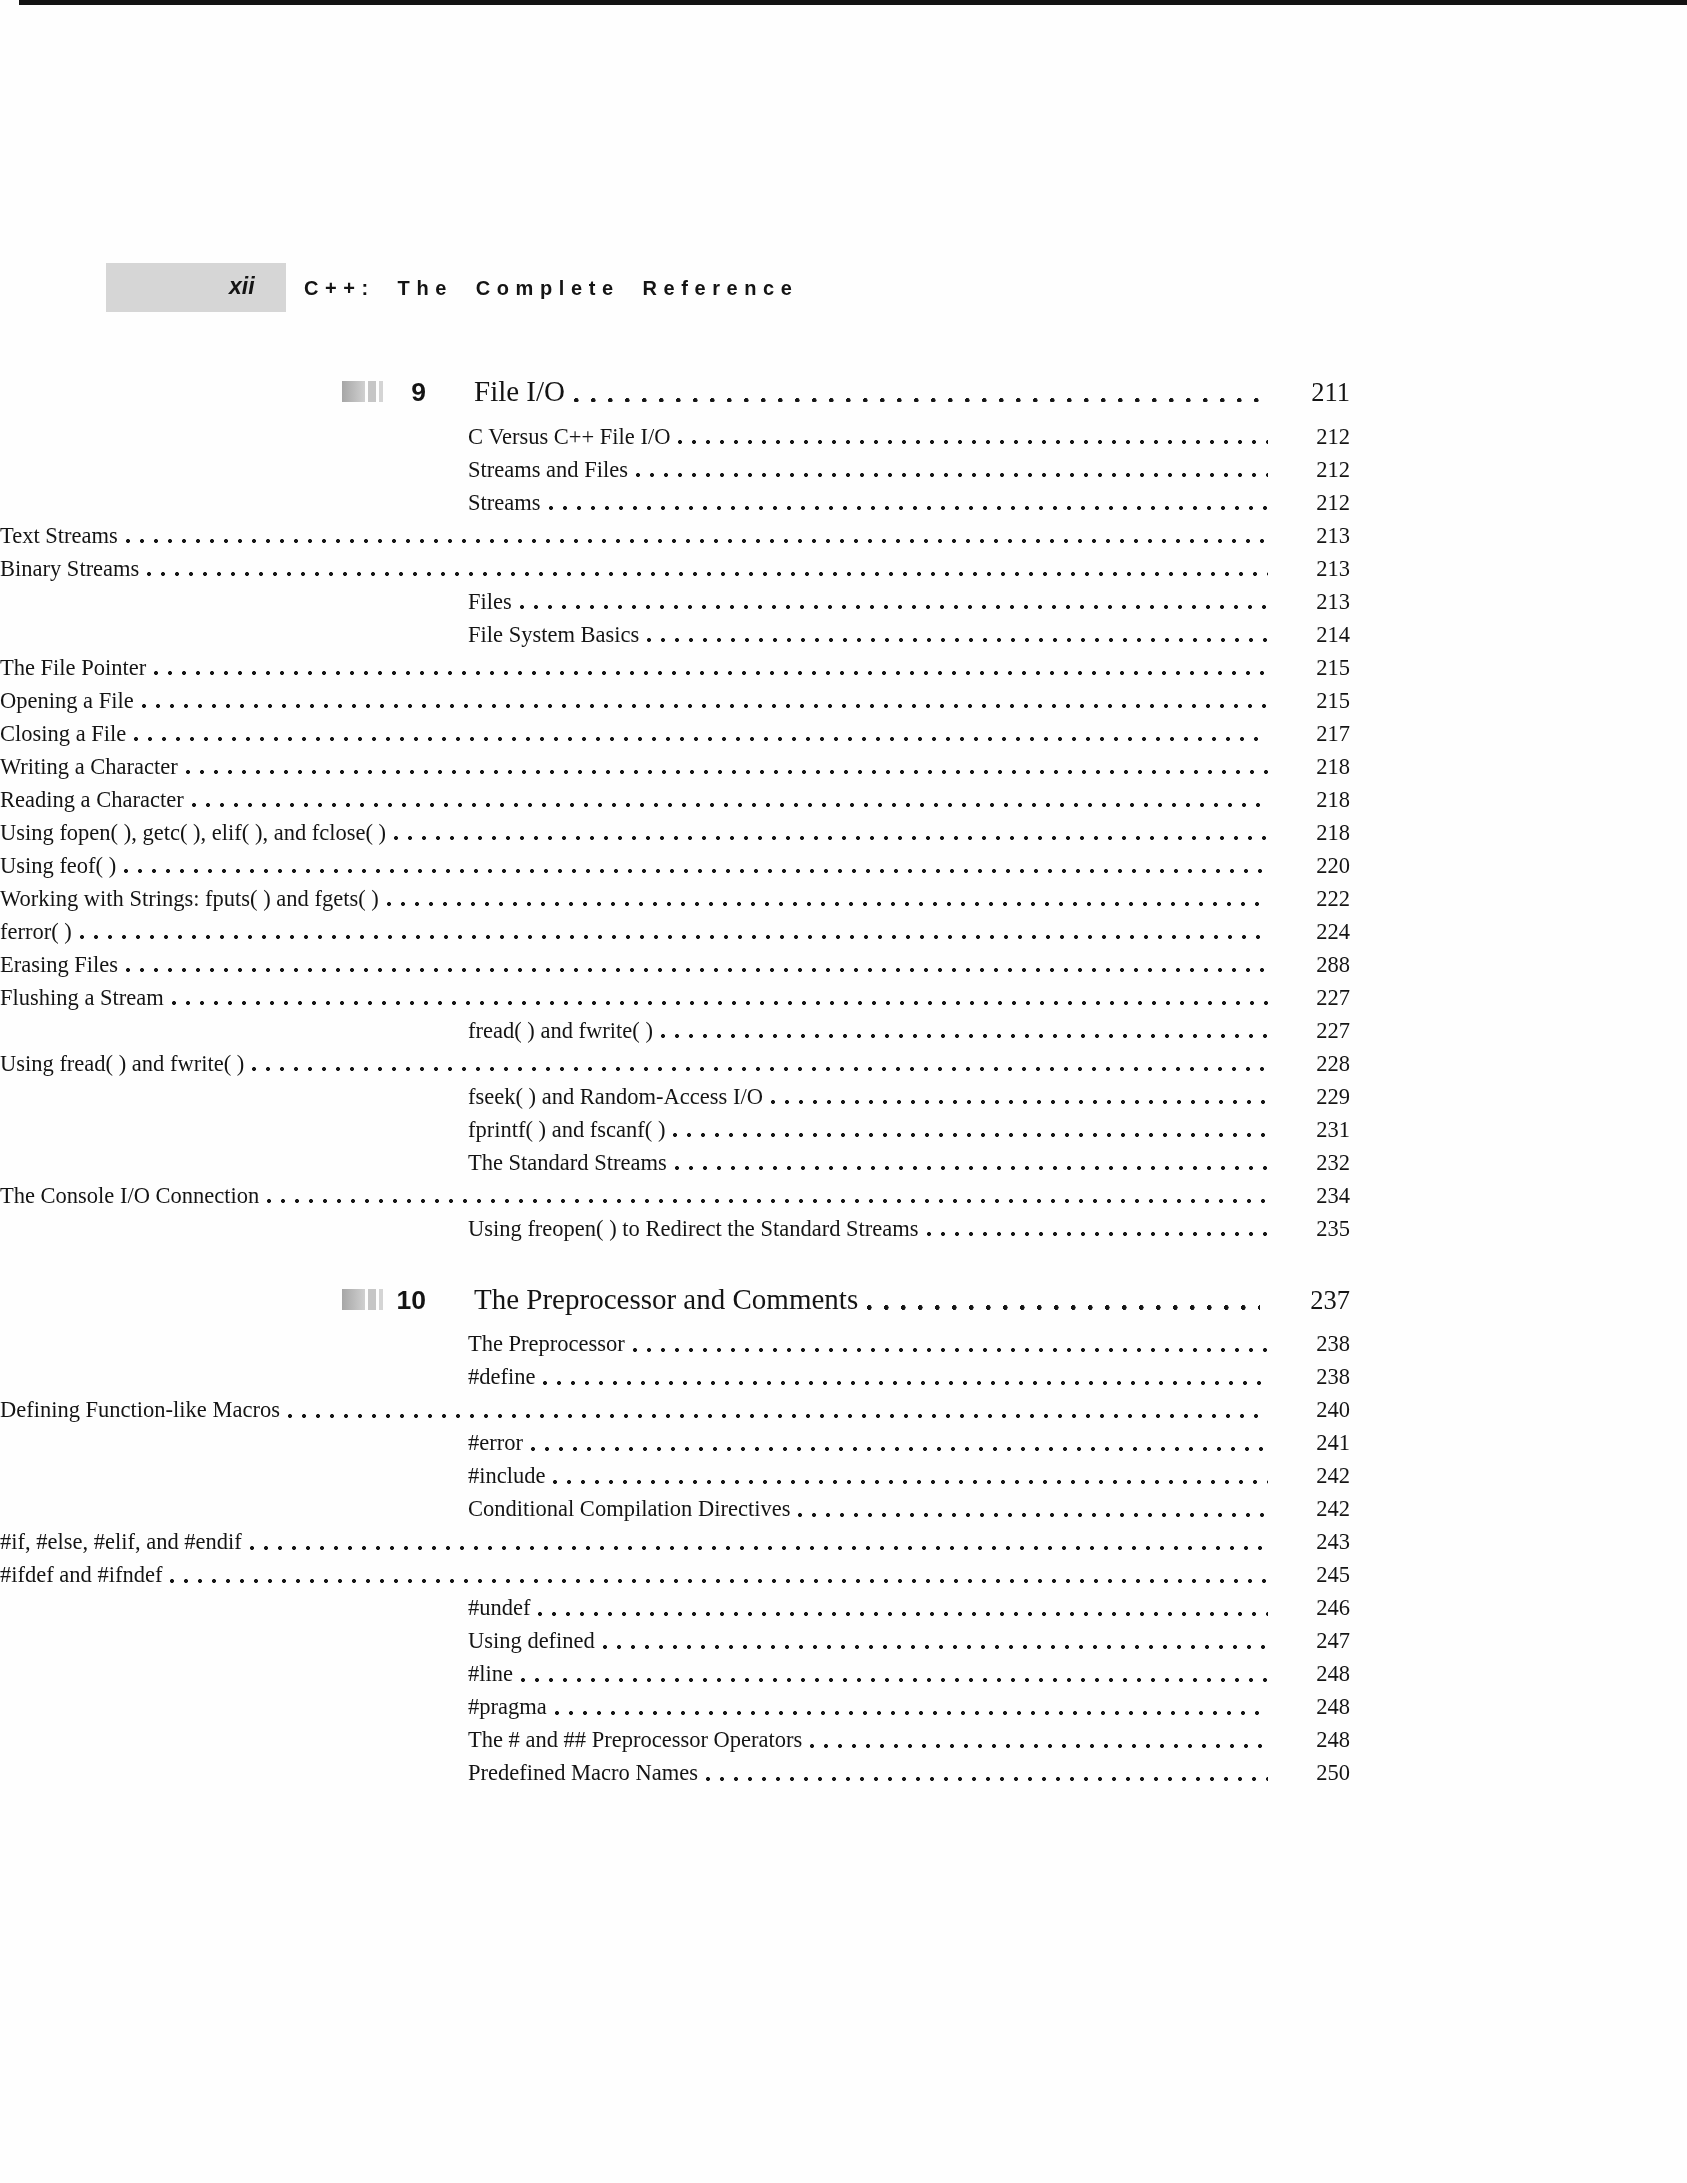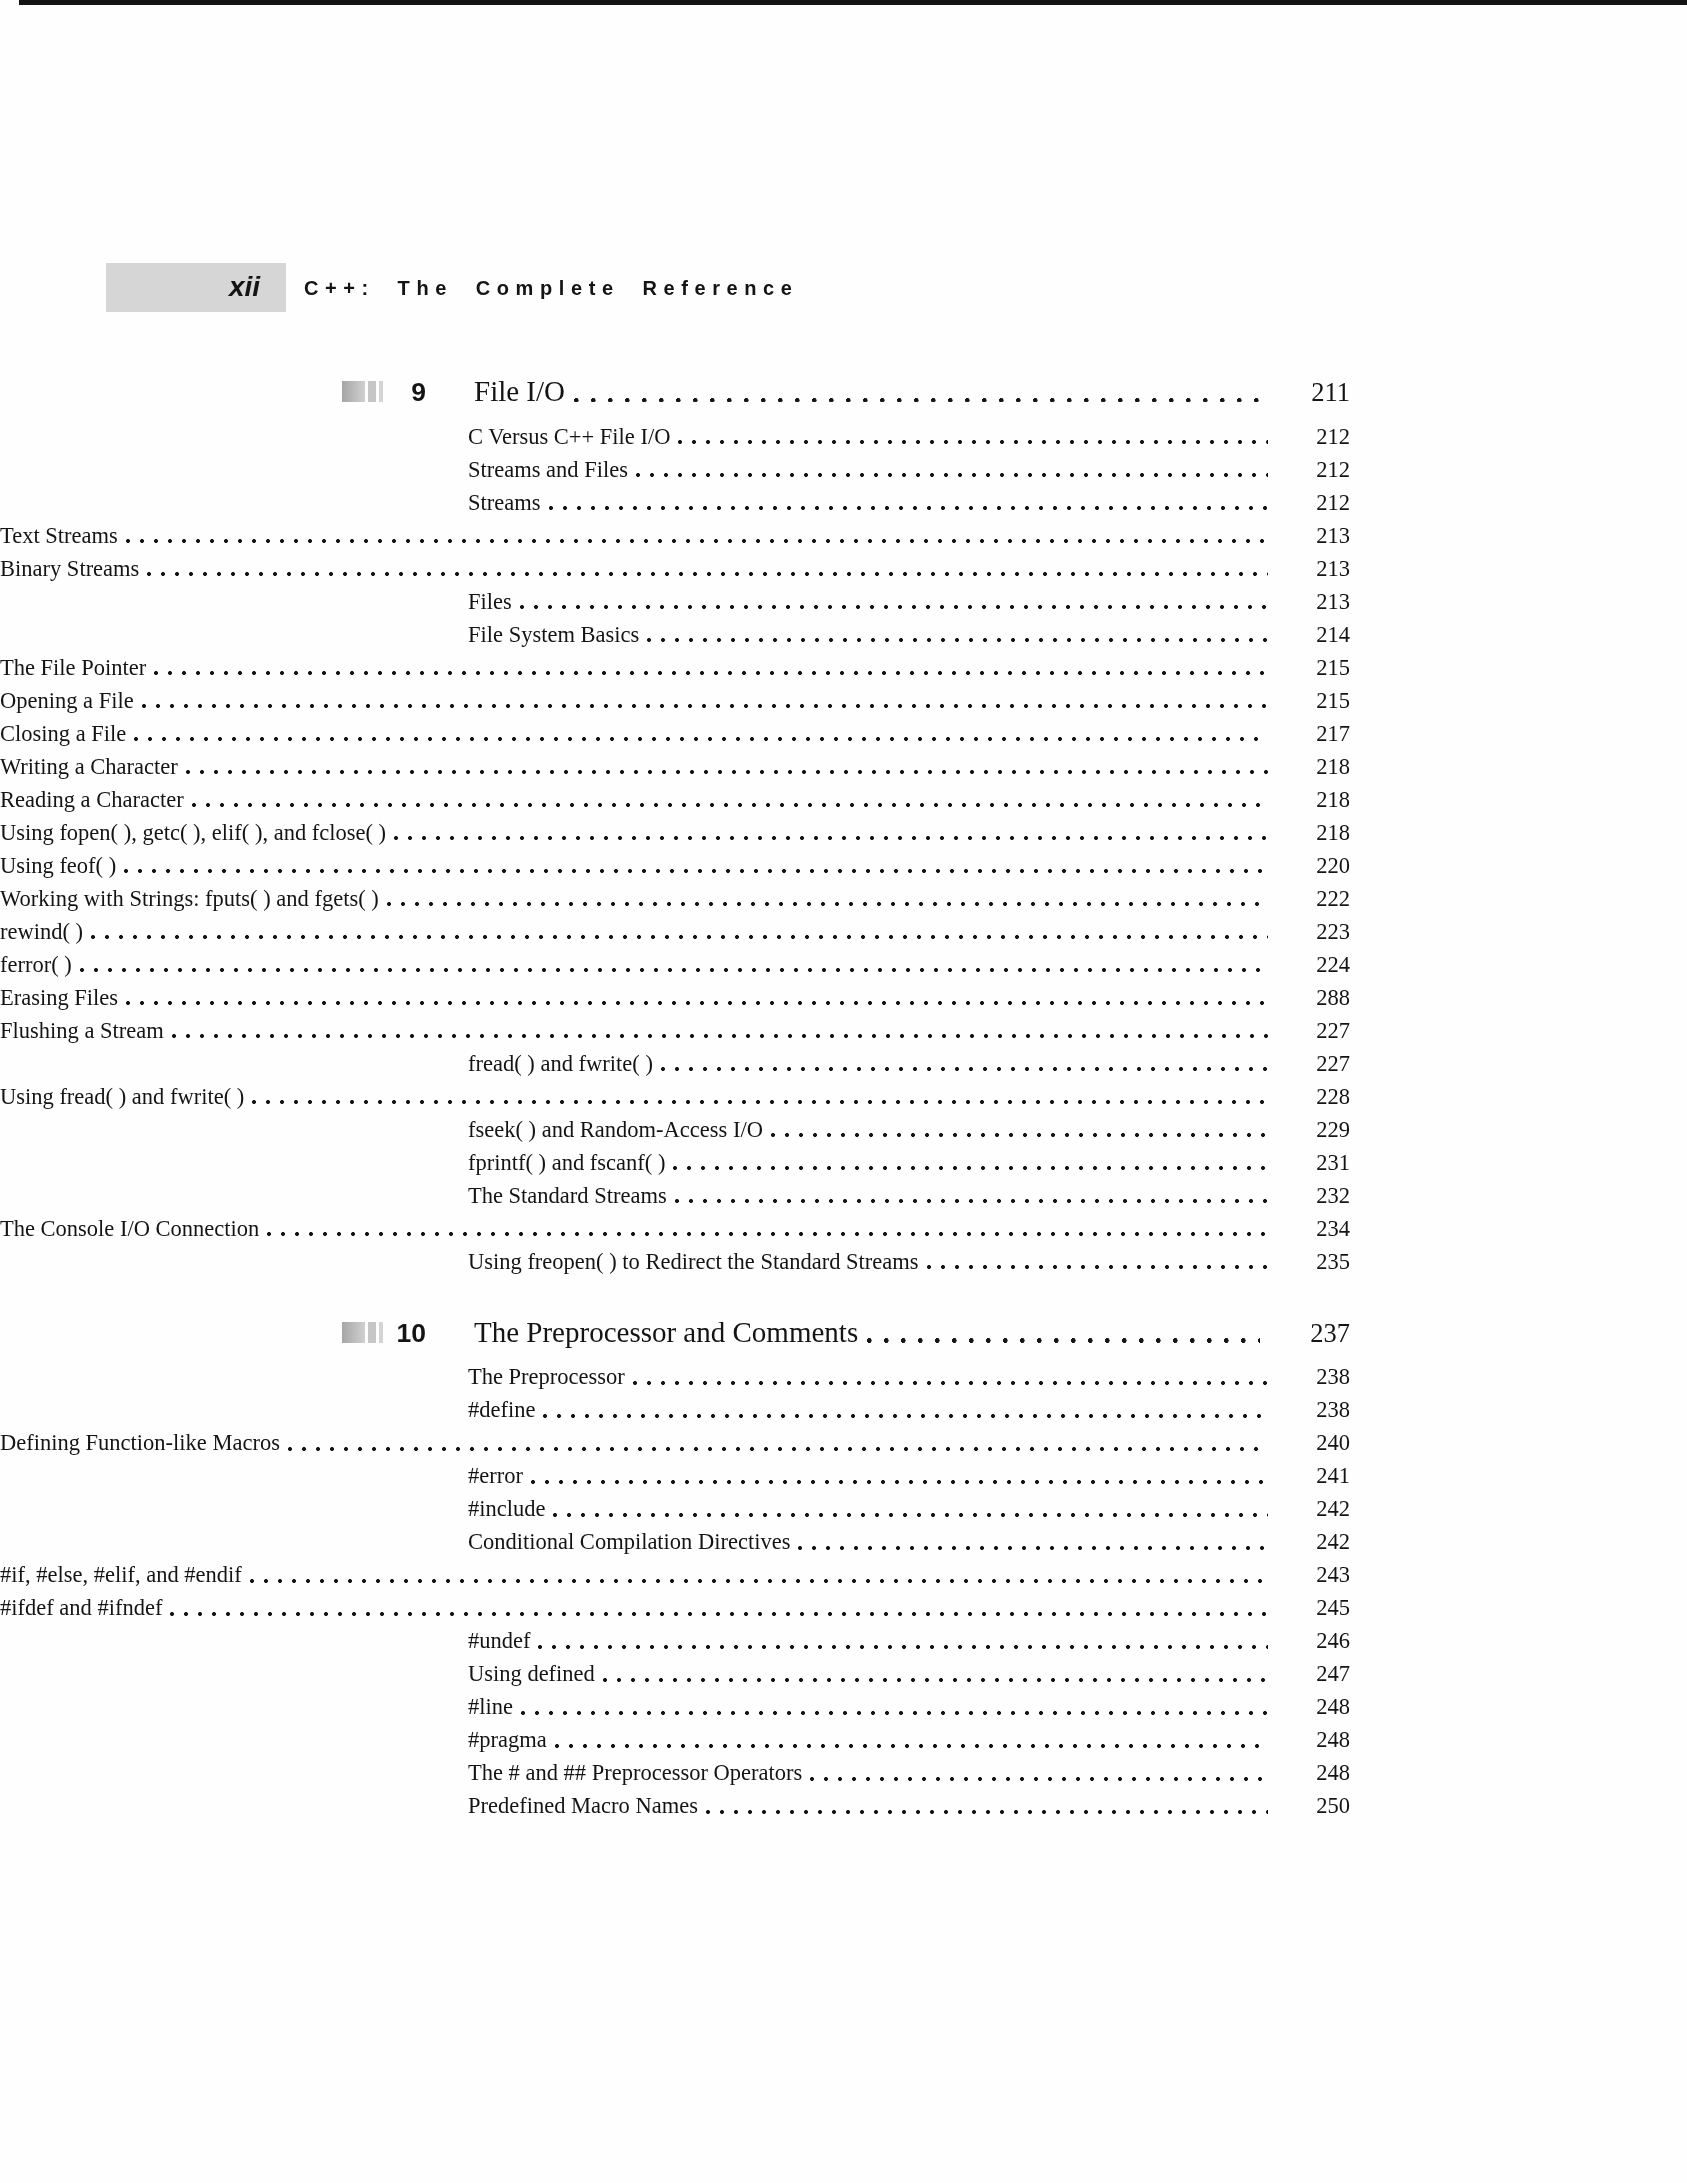--- a/index.html
+++ b/index.html
@@ -26,21 +26,21 @@
   .page-header { position: absolute; top: 263px; left: 0; width: 100%; height: 49px; }
   .folio-box {
     position: absolute; left: 106px; top: 0;
     width: 180px; height: 49px;
     background: #d6d6d6;
   }
   .folio {
     position: absolute; left: 229px; top: 6.6px;
     font-family: "Liberation Sans", sans-serif;
     font-style: italic; font-weight: bold;
-    font-size: 28px; line-height: 33px;
+    font-size: 23px; line-height: 33px;
   }
   .book-title {
     position: absolute; left: 304px; top: 13.2px;
     font-family: "Liberation Sans", sans-serif;
     font-weight: bold;
     font-size: 20px; line-height: 25px;
     letter-spacing: 6.6px; word-spacing: 10.6px;
   }
 
   
@@ -189,25 +189,20 @@
           <span class="entry-title">Using feof( )</span>
           <span class="leader"></span>
           <span class="entry-page">220</span>
         </div>
         <div class="entry l2">
           <span class="entry-title">Working with Strings: fputs( ) and fgets( )</span>
           <span class="leader"></span>
           <span class="entry-page">222</span>
         </div>
         <div class="entry l2">
-          <span class="entry-title">rewind( )</span>
-          <span class="leader"></span>
-          <span class="entry-page">223</span>
-        </div>
-        <div class="entry l2">
           <span class="entry-title">ferror( )</span>
           <span class="leader"></span>
           <span class="entry-page">224</span>
         </div>
         <div class="entry l2">
           <span class="entry-title">Erasing Files</span>
           <span class="leader"></span>
           <span class="entry-page">288</span>
         </div>
         <div class="entry l2">

